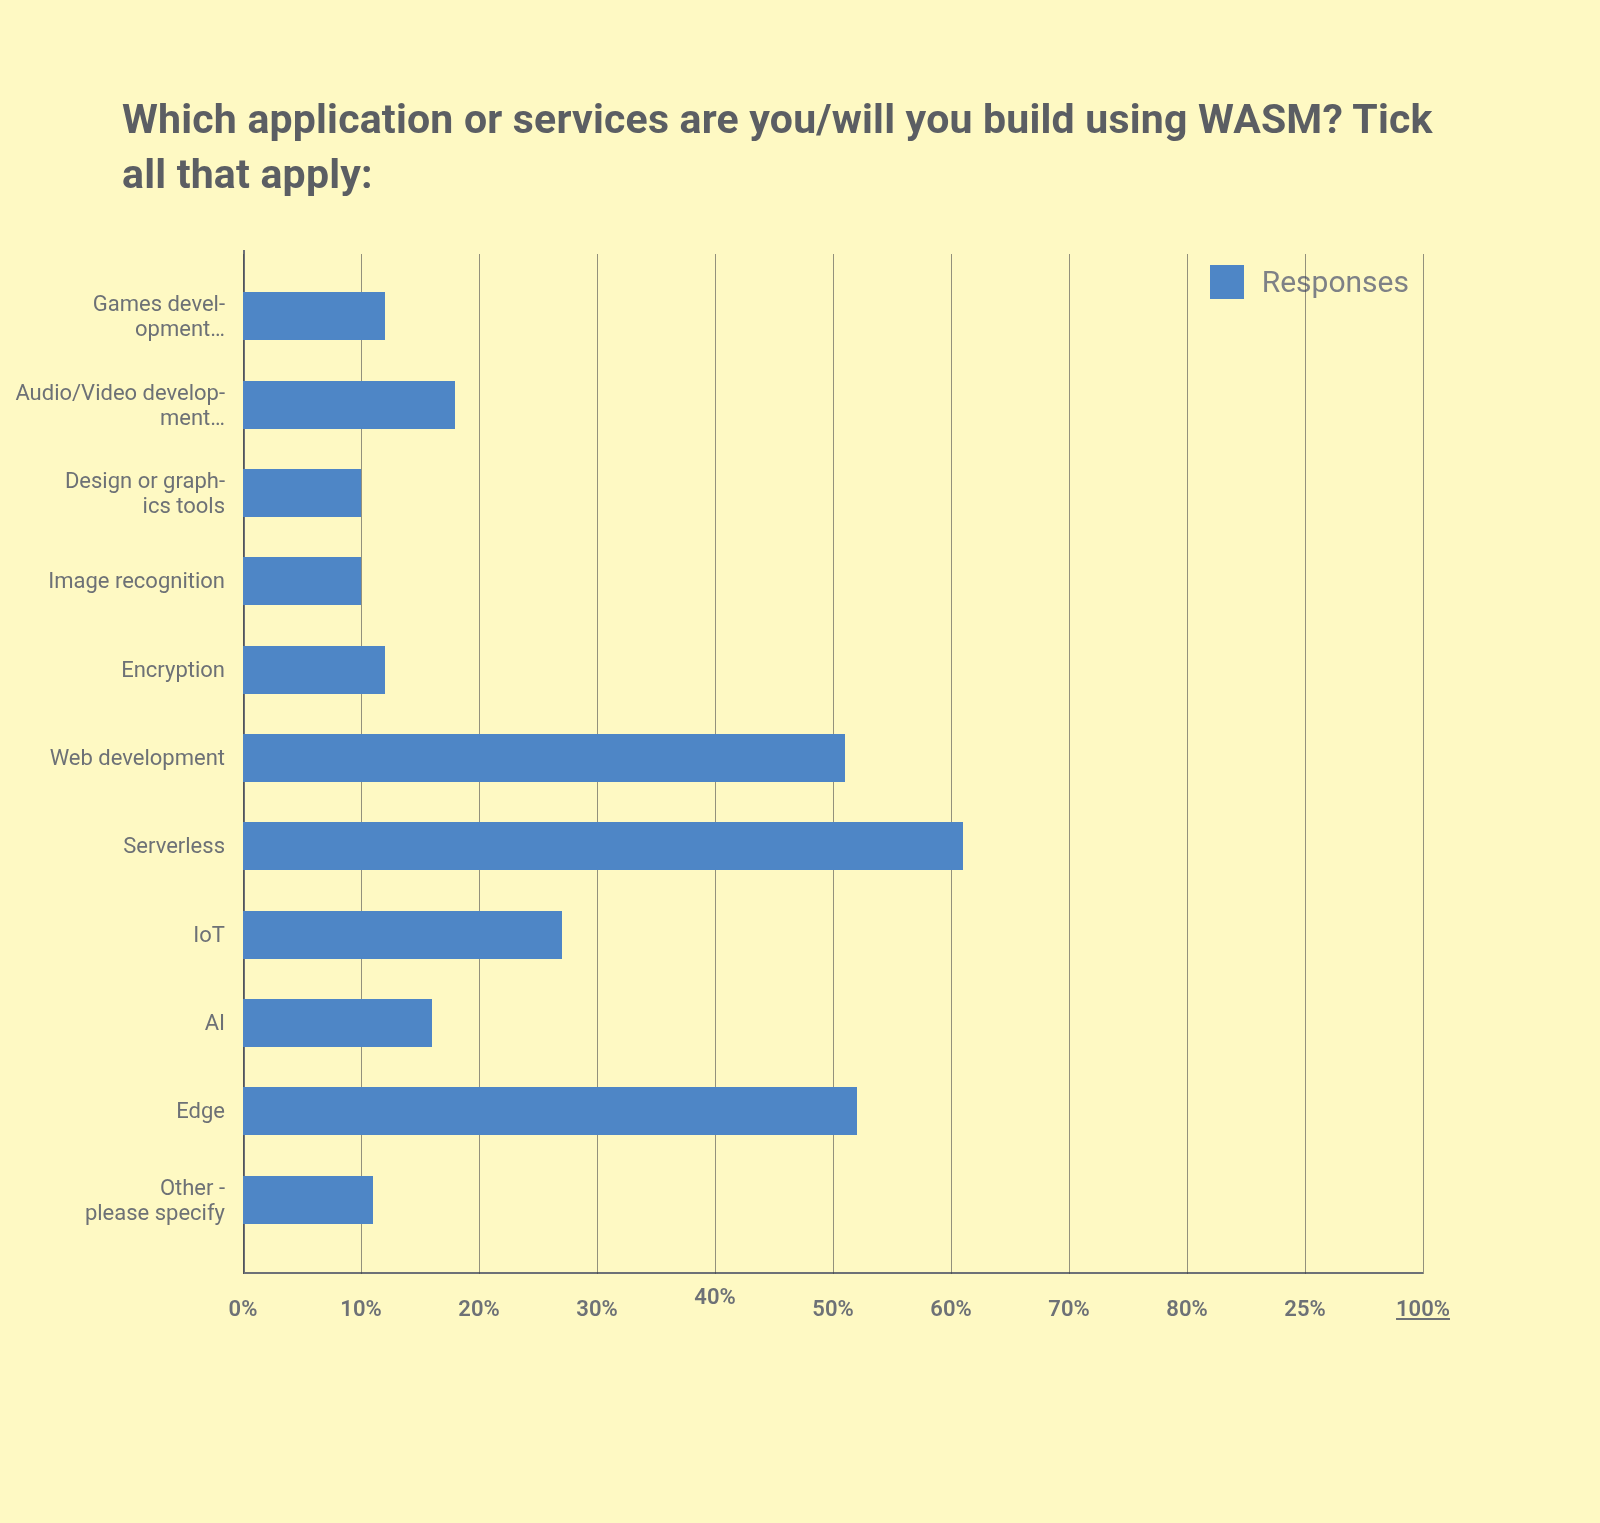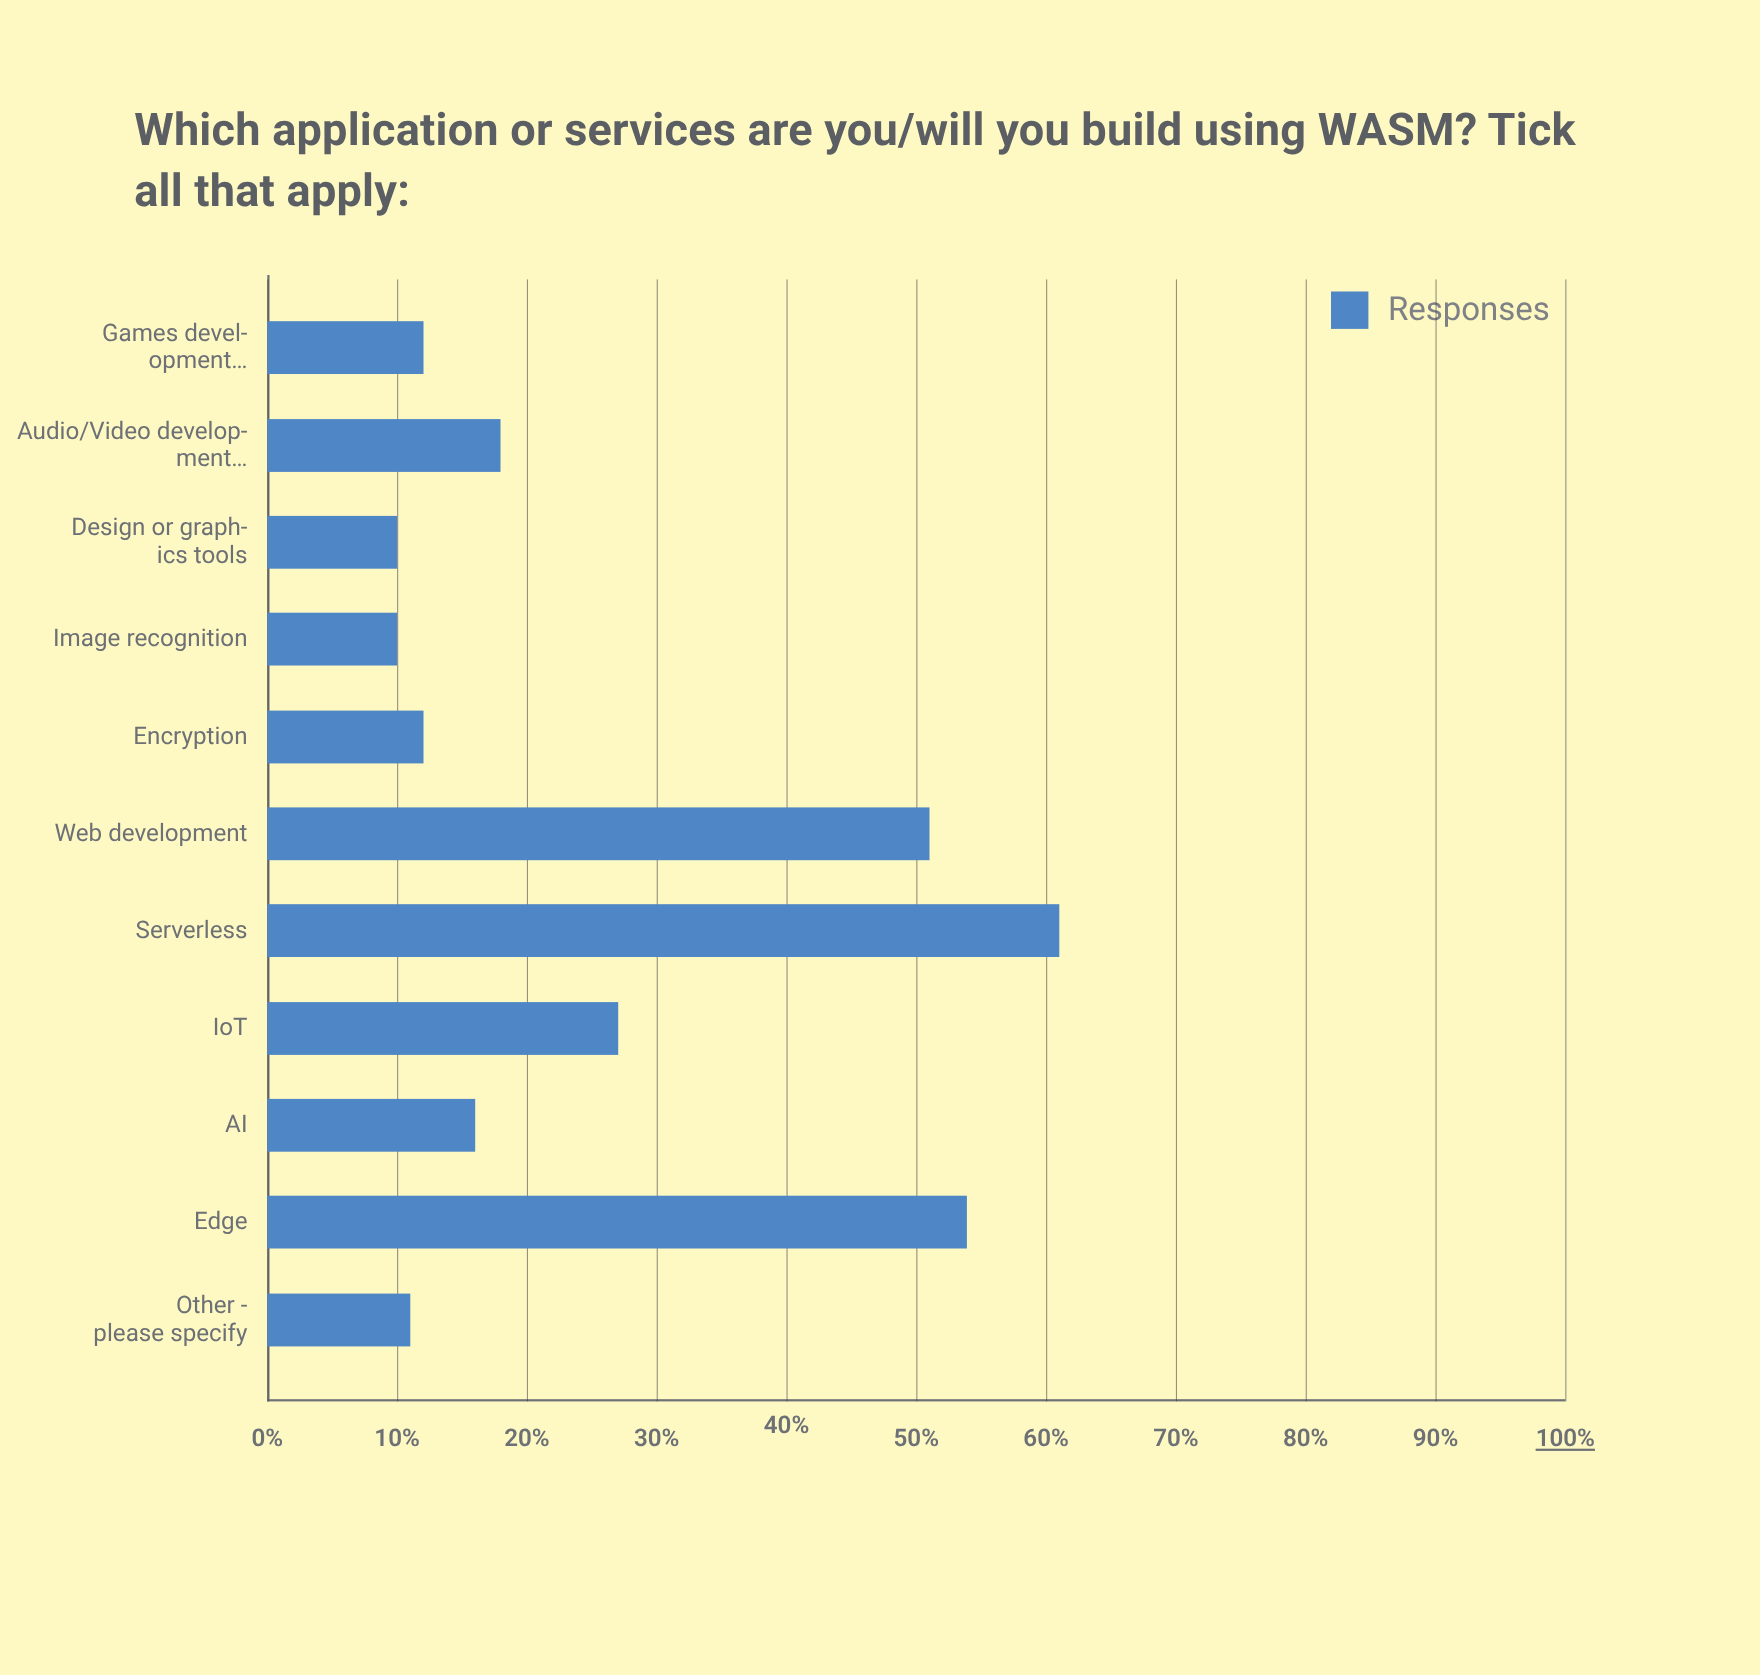--- a/index.html
+++ b/index.html
@@ -145,21 +145,21 @@
         <div class="tick-label" style="left: 40%; margin-top: 10px;">40%</div>
         <div class="gridline" style="left: 50%;"></div>
         <div class="tick-label" style="left: 50%;">50%</div>
         <div class="gridline" style="left: 60%;"></div>
         <div class="tick-label" style="left: 60%;">60%</div>
         <div class="gridline" style="left: 70%;"></div>
         <div class="tick-label" style="left: 70%;">70%</div>
         <div class="gridline" style="left: 80%;"></div>
         <div class="tick-label" style="left: 80%;">80%</div>
         <div class="gridline" style="left: 90%;"></div>
-        <div class="tick-label" style="left: 90%;">90%</div>
+        <div class="tick-label" style="left: 90%;">25%</div>
         <div class="gridline" style="left: 100%;"></div>
         <div class="tick-label" style="left: 100%; text-decoration: underline;">100%</div>
         <div class="bar-row" style="top: 38.1818px; width: 100%;">
           <div class="bar" style="width: 12%;"></div>
           <div class="bar-label">Games devel-
 opment…</div>
         </div>
         <div class="bar-row" style="top: 126.545px; width: 100%;">
           <div class="bar" style="width: 18%;"></div>
           <div class="bar-label">Audio/Video develop-
@@ -187,21 +187,21 @@
           <div class="bar-label">Serverless</div>
         </div>
         <div class="bar-row" style="top: 656.727px; width: 100%;">
           <div class="bar" style="width: 27%;"></div>
           <div class="bar-label">IoT</div>
         </div>
         <div class="bar-row" style="top: 745.091px; width: 100%;">
           <div class="bar" style="width: 16%;"></div>
           <div class="bar-label">AI</div>
         </div>
-        <div class="bar-row" style="top: 833.455px; width: 100%; padding-left: 44px;">
+        <div class="bar-row" style="top: 833.455px; width: 100%;">
           <div class="bar" style="width: 52%;"></div>
           <div class="bar-label">Edge</div>
         </div>
         <div class="bar-row" style="top: 921.818px; width: 100%;">
           <div class="bar" style="width: 11%;"></div>
           <div class="bar-label">Other -
 please specify</div>
         </div>
       </div>
   </div>

